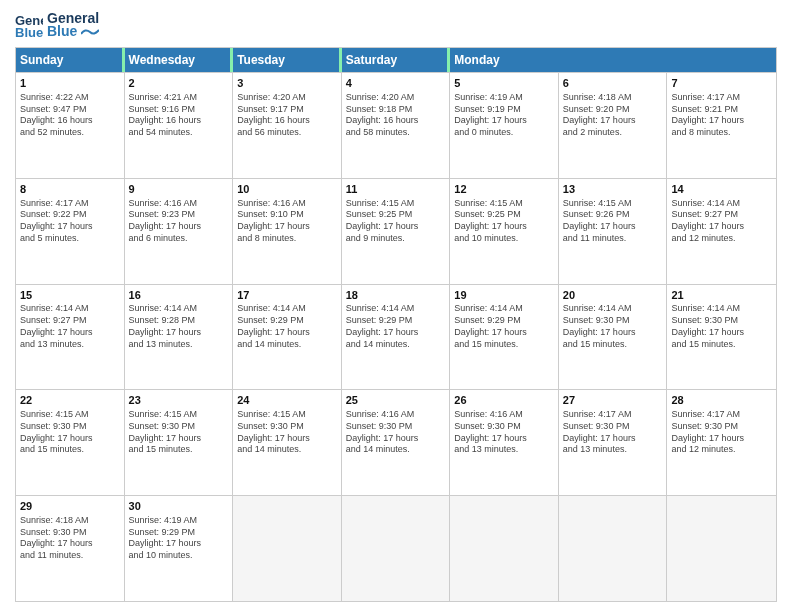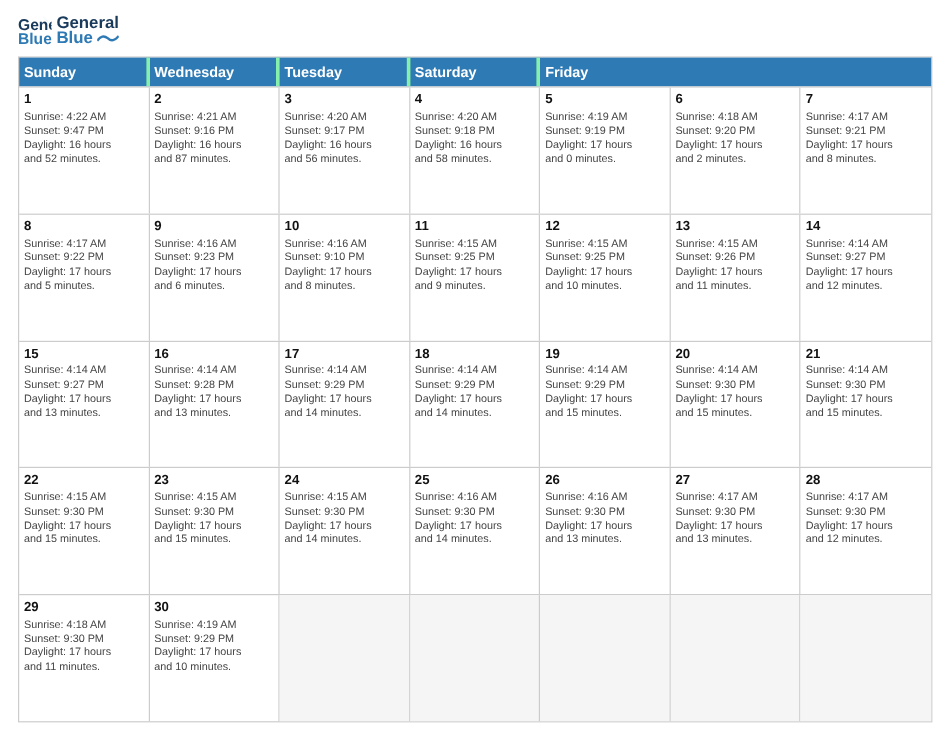--- a/index.html
+++ b/index.html
@@ -124,37 +124,37 @@
       <div class="location"></div>
     </div>
   </div>
 
   <div class="calendar">
     <div class="cal-header-row">
     <div class="cal-header-cell">Sunday</div>
         <div class="cal-header-cell">Wednesday</div>
         <div class="cal-header-cell">Tuesday</div>
         <div class="cal-header-cell">Saturday</div>
-        <div class="cal-header-cell">Friday</div>
+        <div class="cal-header-cell">Monday</div>
       </div>
     <div class="cal-body">
     <div class="cal-row">
           <div class="cal-cell">
             <span class="day-num">1</span>
             <div class="cal-cell-text">Sunrise: 4:22 AM</div>
             <div class="cal-cell-text">Sunset: 9:47 PM</div>
             <div class="cal-cell-text">Daylight: 16 hours</div>
             <div class="cal-cell-text">and 52 minutes.</div>
           </div>
           <div class="cal-cell">
             <span class="day-num">2</span>
             <div class="cal-cell-text">Sunrise: 4:21 AM</div>
             <div class="cal-cell-text">Sunset: 9:16 PM</div>
             <div class="cal-cell-text">Daylight: 16 hours</div>
-            <div class="cal-cell-text">and 87 minutes.</div>
+            <div class="cal-cell-text">and 54 minutes.</div>
           </div>
           <div class="cal-cell">
             <span class="day-num">3</span>
             <div class="cal-cell-text">Sunrise: 4:20 AM</div>
             <div class="cal-cell-text">Sunset: 9:17 PM</div>
             <div class="cal-cell-text">Daylight: 16 hours</div>
             <div class="cal-cell-text">and 56 minutes.</div>
           </div>
           <div class="cal-cell">
             <span class="day-num">4</span>

